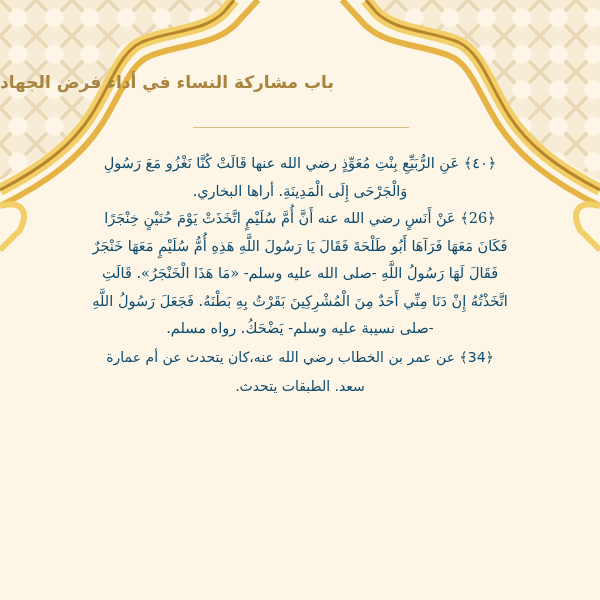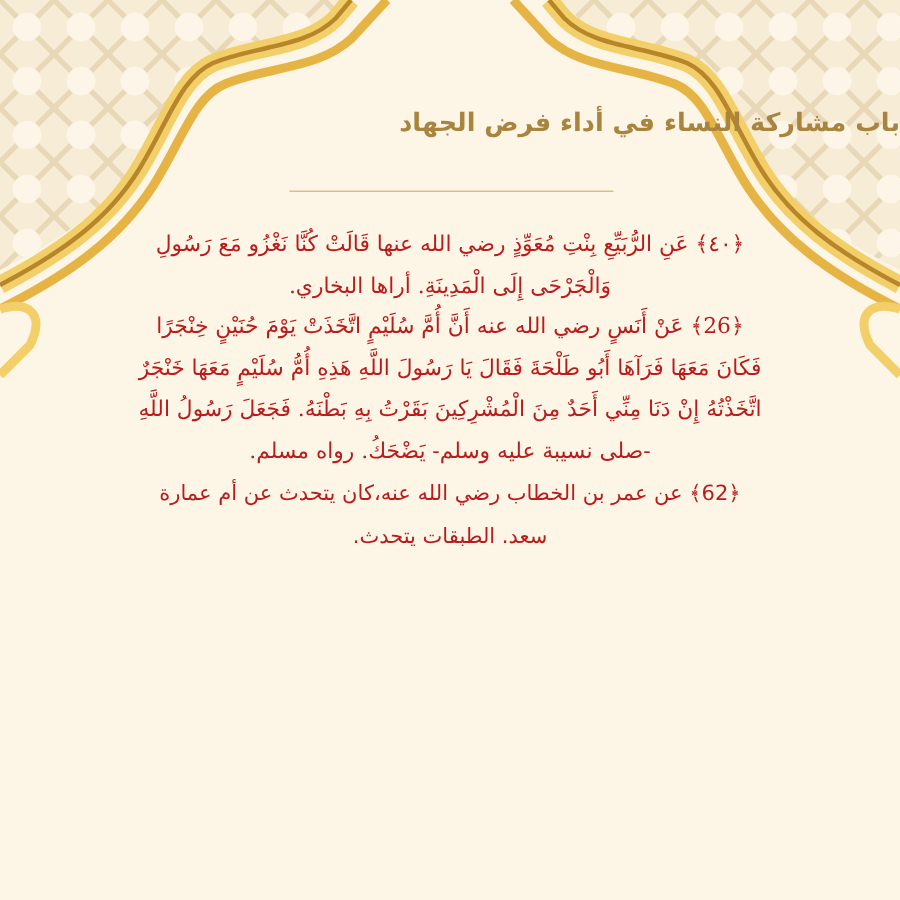--- a/index.html
+++ b/index.html
@@ -17,33 +17,33 @@
       linear-gradient(-45deg, transparent 46%, #e8d8b8 47%, #e8d8b8 53%, transparent 54%);
     background-size:36px 36px;
   }
   .bottom-fade {
     position:absolute; left:0; right:0; bottom:0; height:220px;
     background:linear-gradient(to bottom, rgba(253,248,236,0) 0%, rgba(252,244,222,0.35) 100%);
   }
   .frame-svg { position:absolute; left:0; top:0; width:600px; height:600px; }
   .page-title {
     position:absolute; left:0; right:0; top:72px;
-    text-align:right; direction:rtl;
+    text-align:left; direction:rtl;
     font-family:"DejaVu Sans", sans-serif; font-weight:bold;
     font-size:17px; color:#a8843e;
   }
   .divider {
     position:absolute; left:193px; width:216px; top:127px; height:1px;
     background:#d7bf86;
   }
   .content {
     position:absolute; left:62px; right:62px; top:150px;
     direction:rtl; text-align:center;
     font-family:"DejaVu Serif", serif;
-    font-size:14.5px; line-height:27.5px; color:#b91c1c;
+    font-size:14.5px; line-height:27.5px; color:#0c4a6e;
   }
   .hadith { margin:0; }
   .hadith .line { display:block; white-space:nowrap; }
   .hadith.last { line-height:29px; font-family:"DejaVu Sans", sans-serif; font-size:14px; }
 </style>
 </head>
 <body>
 
 <div class="pattern"></div>
 <div class="bottom-fade"></div>
@@ -67,20 +67,21 @@
 <div class="divider"></div>
 
 <div class="content">
   <p class="hadith">
     <span class="line">﴿٤٠﴾ عَنِ الرُّبَيِّعِ بِنْتِ مُعَوِّذٍ رضي الله عنها قَالَتْ كُنَّا نَغْزُو مَعَ رَسُولِ</span>
     <span class="line">وَالْجَرْحَى إِلَى الْمَدِينَةِ. أراها البخاري.</span>
   </p>
   <p class="hadith">
     <span class="line">﴿26﴾ عَنْ أَنَسٍ رضي الله عنه أَنَّ أُمَّ سُلَيْمٍ اتَّخَذَتْ يَوْمَ حُنَيْنٍ خِنْجَرًا</span>
     <span class="line">فَكَانَ مَعَهَا فَرَآهَا أَبُو طَلْحَةَ فَقَالَ يَا رَسُولَ اللَّهِ هَذِهِ أُمُّ سُلَيْمٍ مَعَهَا خَنْجَرٌ</span>
+    <span class="line">فَقَالَ لَهَا رَسُولُ اللَّهِ -صلى الله عليه وسلم- «مَا هَذَا الْخَنْجَرُ». قَالَتِ</span>
     <span class="line">اتَّخَذْتُهُ إِنْ دَنَا مِنِّي أَحَدٌ مِنَ الْمُشْرِكِينَ بَقَرْتُ بِهِ بَطْنَهُ. فَجَعَلَ رَسُولُ اللَّهِ</span>
     <span class="line">-صلى نسيبة عليه وسلم- يَضْحَكُ. رواه مسلم.</span>
   </p>
   <p class="hadith last">
-    <span class="line">﴿62﴾ عن عمر بن الخطاب رضي الله عنه،كان يتحدث عن أم عمارة</span>
+    <span class="line">﴿34﴾ عن عمر بن الخطاب رضي الله عنه،كان يتحدث عن أم عمارة</span>
     <span class="line">سعد. الطبقات يتحدث.</span>
   </p>
 </div>
 
 </body></html>

